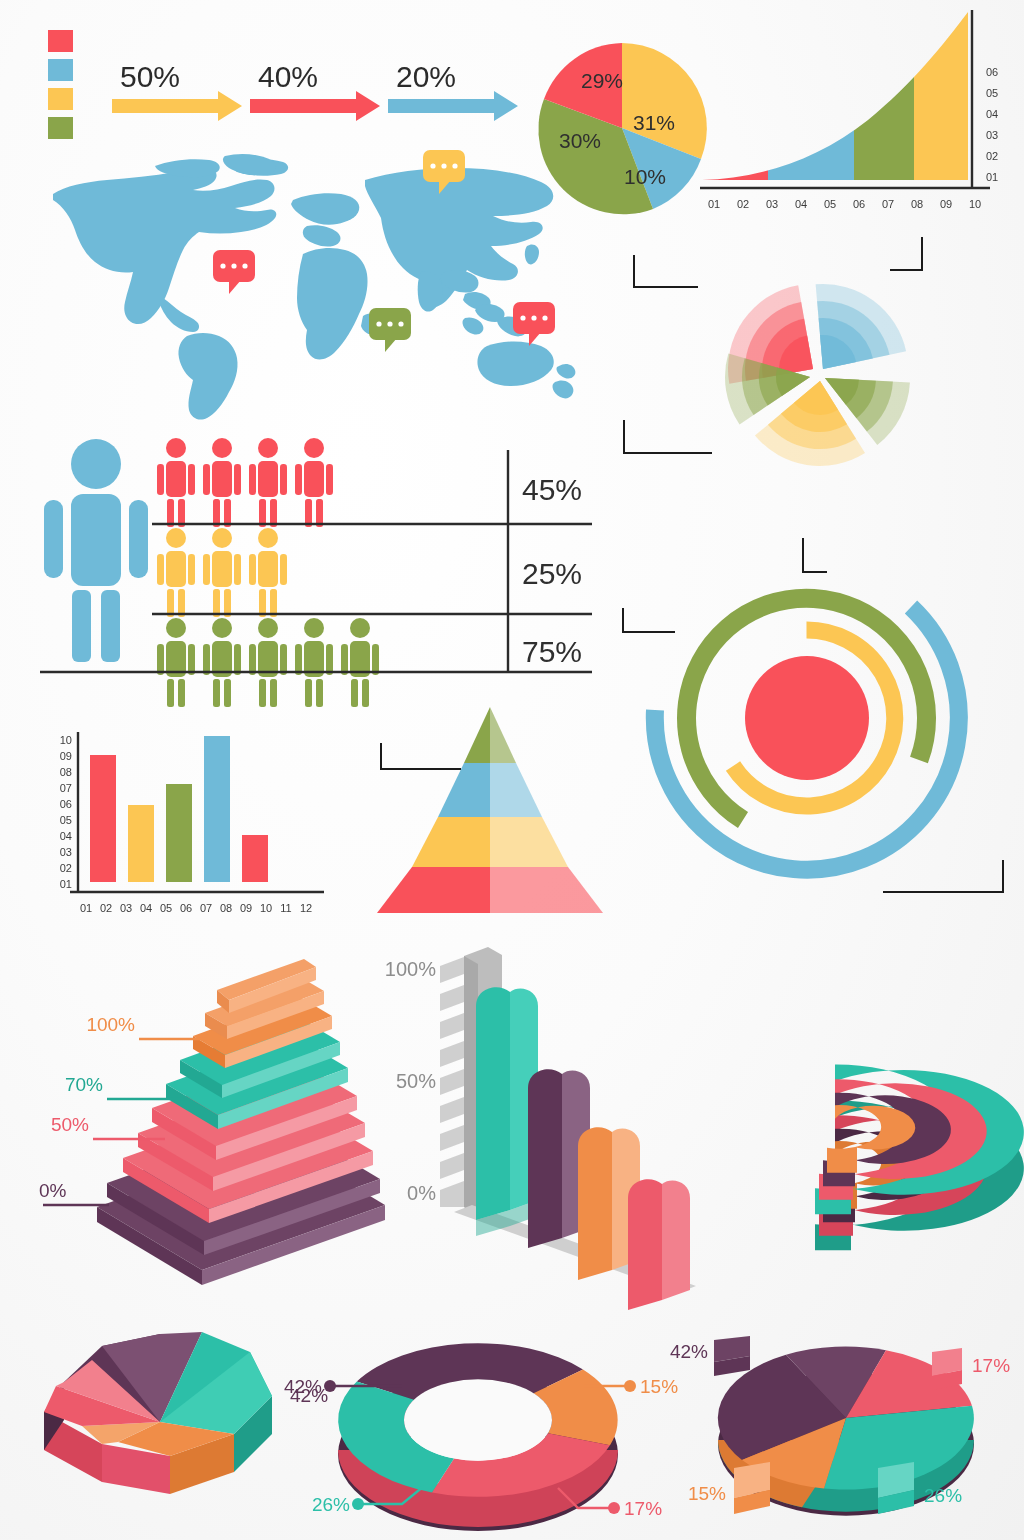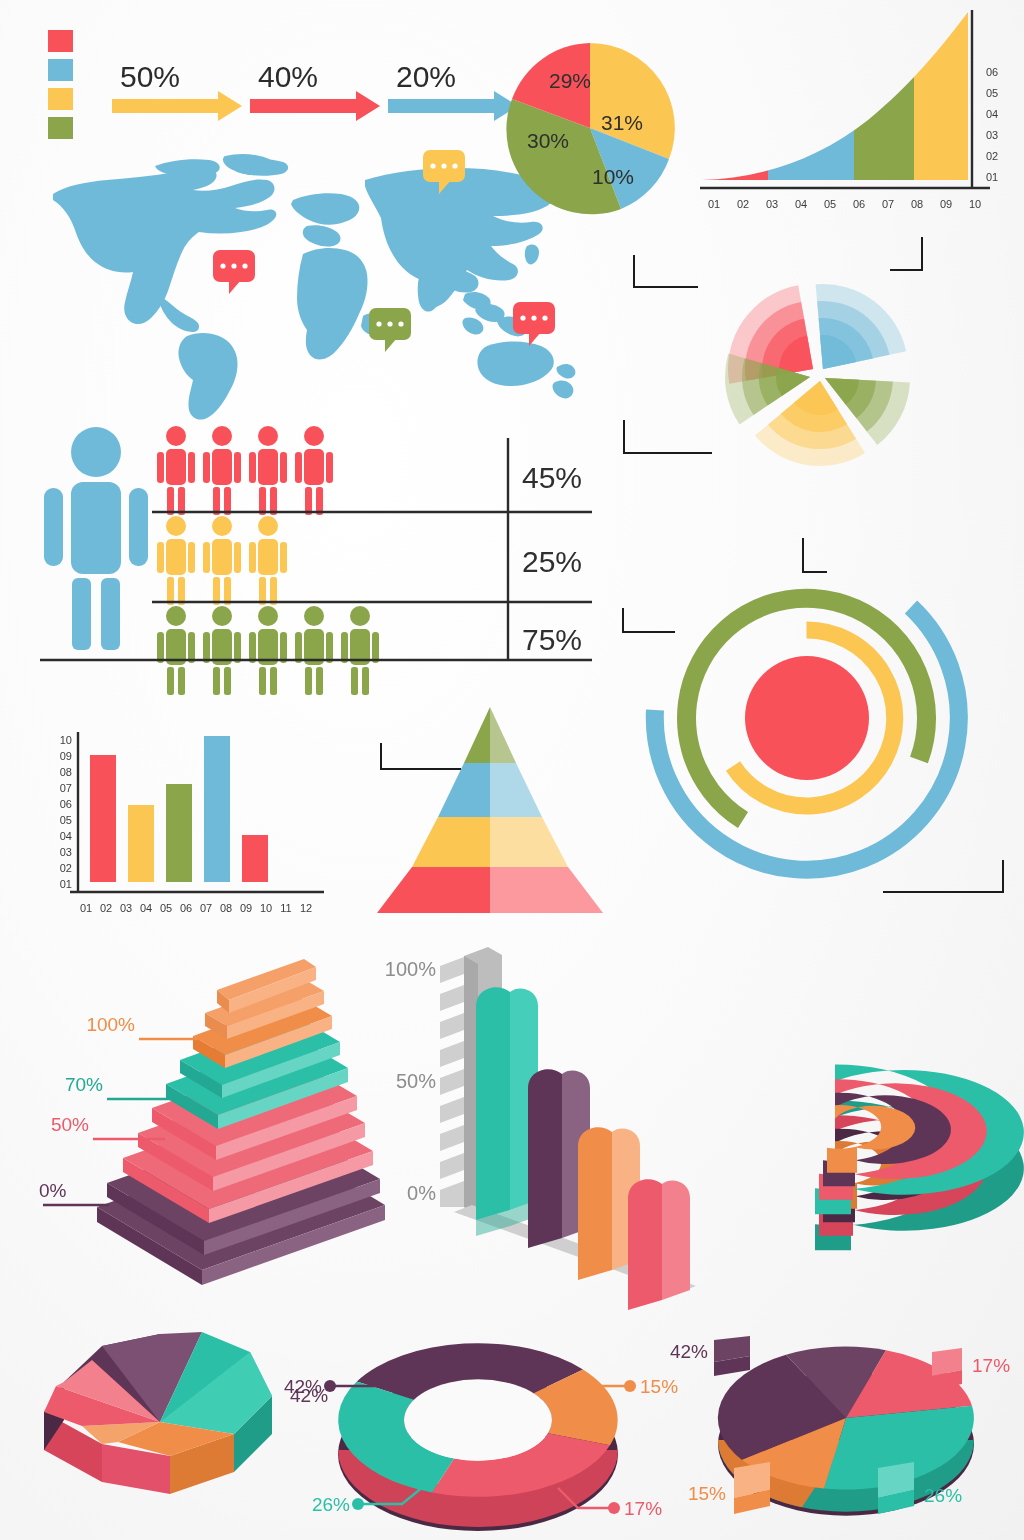--- a/index.html
+++ b/index.html
@@ -128,21 +128,21 @@
     <g>
       <rect x="478" y="152" width="42" height="32" rx="7" fill="#f9515a"></rect>
       <path d="M494,182 L494,196 L506,182 Z" fill="#f9515a"></path>
       <circle cx="488" cy="168" r="2.6" fill="#ffffff"></circle>
         <circle cx="499" cy="168" r="2.6" fill="#ffffff"></circle>
         <circle cx="510" cy="168" r="2.6" fill="#ffffff"></circle>
     </g>
   </svg>
 </div>
 
-<div class="abs" style="left:500px;top:38px;">
+<div class="abs" style="left:532px;top:38px;">
   <svg width="180" height="180" viewBox="0 0 180 180">
 
     <path d="M90,90 L90,5 A85,85 0 0,1 169,121 Z" fill="#fcc653"></path>
 
     <path d="M90,90 L169,121 A85,85 0 0,1 121,171 Z" fill="#6fbad8"></path>
 
     <path d="M90,90 L121,171 A85,85 0 0,1 12,61 Z" fill="#8aa54a"></path>
 
     <path d="M90,90 L12,61 A85,85 0 0,1 90,5 Z" fill="#f9515a"></path>
     <text class="pct" x="70" y="50" text-anchor="middle">29%</text>
@@ -229,21 +229,21 @@
         <path d="M0,0 L-28.2,19.0 A34,34 0 0,1 -32.7,-9.4 Z" fill="#8aa54a" opacity="0.85"></path>
       </g>
     </g>
 
     <path class="leader" d="M22,30 L22,62 L86,62"></path>
     <path class="leader" d="M310,12 L310,45 L278,45"></path>
     <path class="leader" d="M12,195 L12,228 L100,228"></path>
   </svg>
 </div>
 
-<div class="abs" style="left:40px;top:420px;">
+<div class="abs" style="left:40px;top:432px;">
   <svg width="560" height="255" viewBox="0 0 560 255">
 
     <g fill="#6fbad8">
       <circle cx="56" cy="32" r="25"></circle>
       <rect x="31" y="62" width="50" height="92" rx="12"></rect>
       <rect x="4" y="68" width="19" height="78" rx="9"></rect>
       <rect x="89" y="68" width="19" height="78" rx="9"></rect>
       <rect x="32" y="158" width="19" height="72" rx="6"></rect>
       <rect x="61" y="158" width="19" height="72" rx="6"></rect>
     </g>

